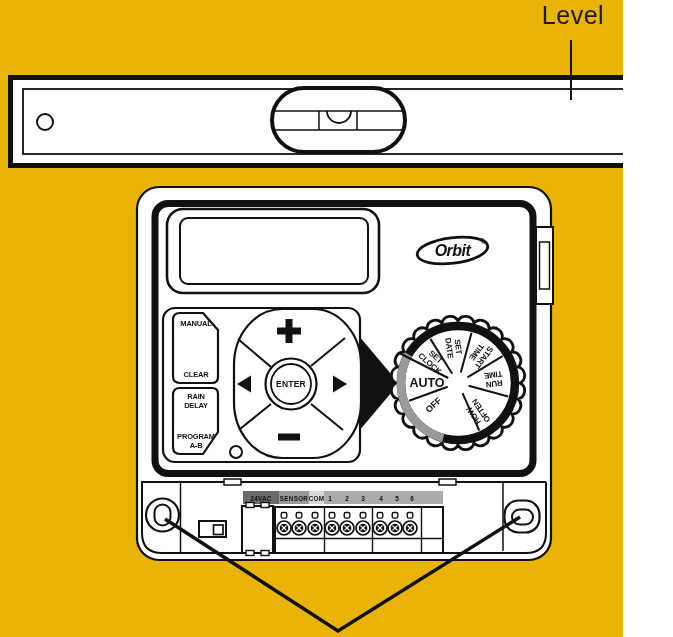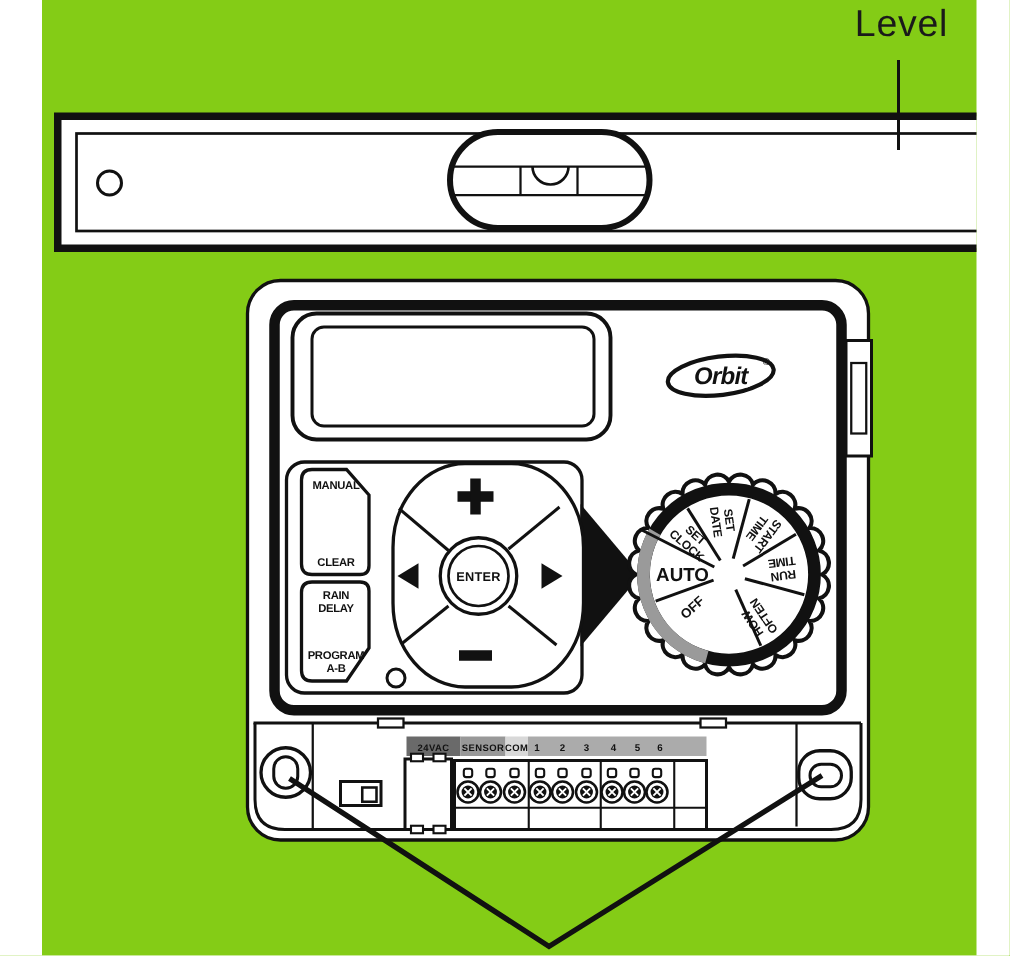--- a/index.html
+++ b/index.html
@@ -1,17 +1,17 @@
 <!DOCTYPE html>
 <html><head>
 <meta charset="utf-8">
 <style>
   html,body{margin:0;padding:0;background:#fff;}
-  #stage{position:relative;width:623px;height:637px;background:#84cc16;overflow:hidden;
-         font-family:"Liberation Sans",sans-serif;margin-left:28px;}
+  #stage{position:relative;width:623px;height:637px;background:#eab308;overflow:hidden;
+         font-family:"Liberation Sans",sans-serif;}
   svg{position:absolute;left:0;top:0;font-family:"Liberation Sans",sans-serif;}
   .callout{font-size:25px;font-weight:400;fill:#1a1a1a;text-anchor:middle;letter-spacing:.5px;}
   .btn-label{font-size:7.5px;font-weight:700;fill:#111;text-anchor:middle;letter-spacing:-.2px;}
   .dial-label text{font-size:8px;font-weight:700;fill:#111;text-anchor:middle;letter-spacing:-.2px;}
   .dial-label-big text{font-size:12.5px;font-weight:700;fill:#111;text-anchor:middle;}
   .strip-label{font-size:6.3px;font-weight:700;fill:#111;text-anchor:middle;letter-spacing:.3px;}
   .zone-label{font-size:6.5px;font-weight:700;fill:#111;text-anchor:middle;}
   .enter-label{font-size:8.5px;font-weight:700;fill:#111;text-anchor:middle;letter-spacing:.2px;}
   .logo-text{font-size:16px;font-weight:700;font-style:italic;fill:#111;text-anchor:middle;
              paint-order:stroke;stroke:#fff;stroke-width:4.5px;letter-spacing:-.5px;}

